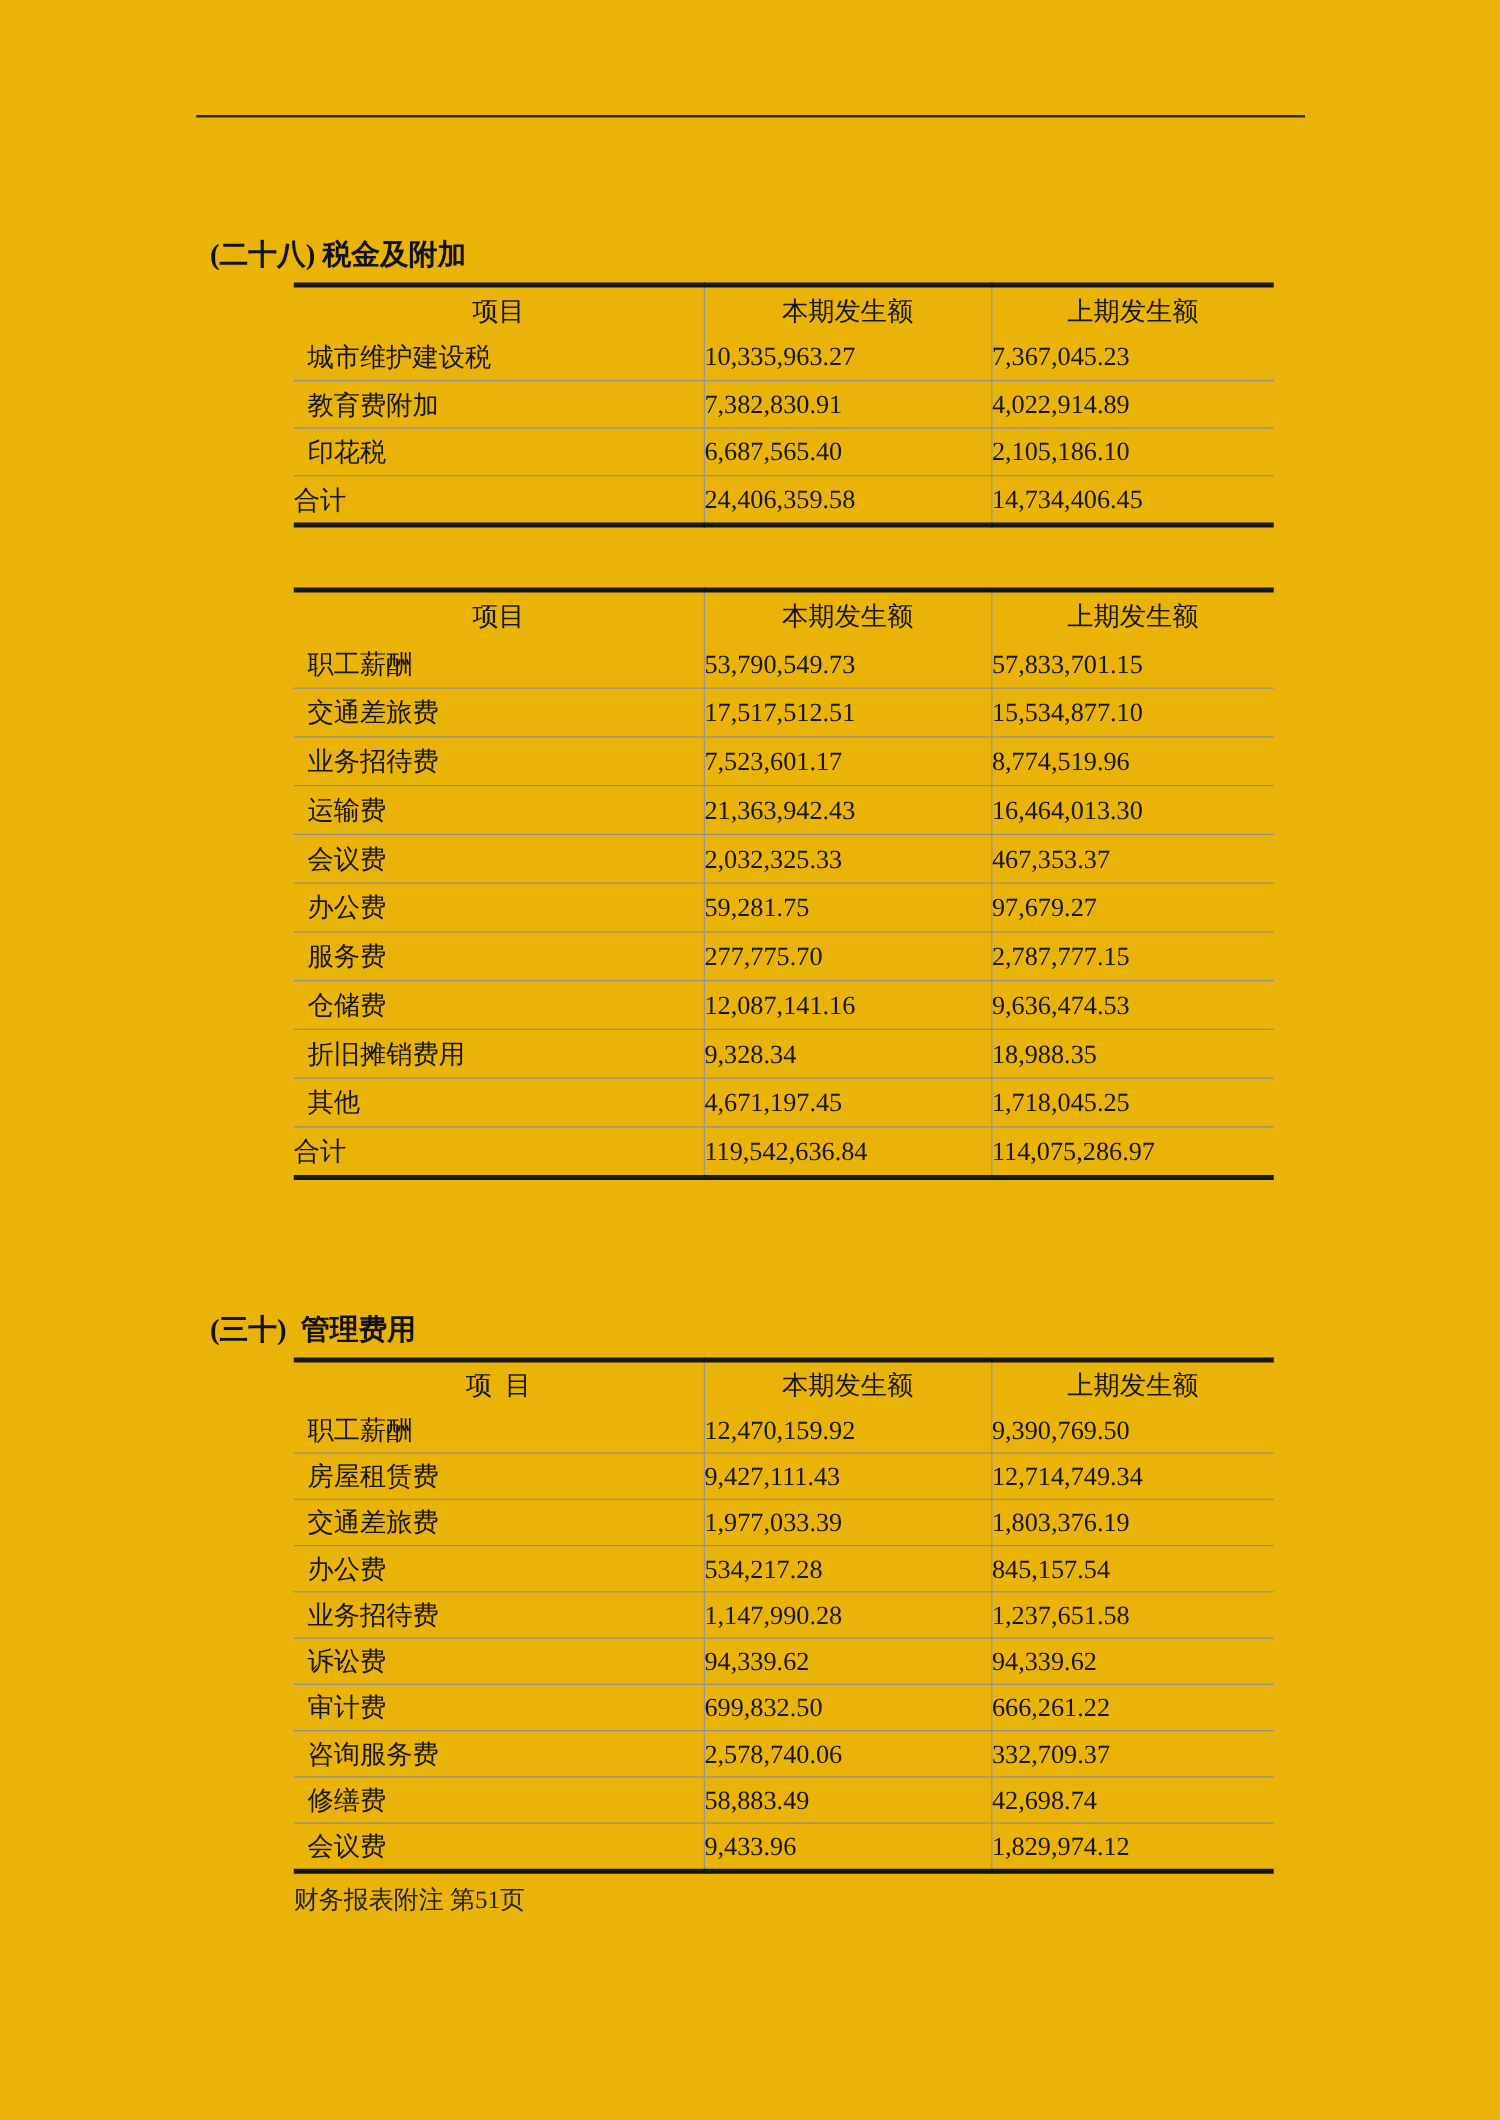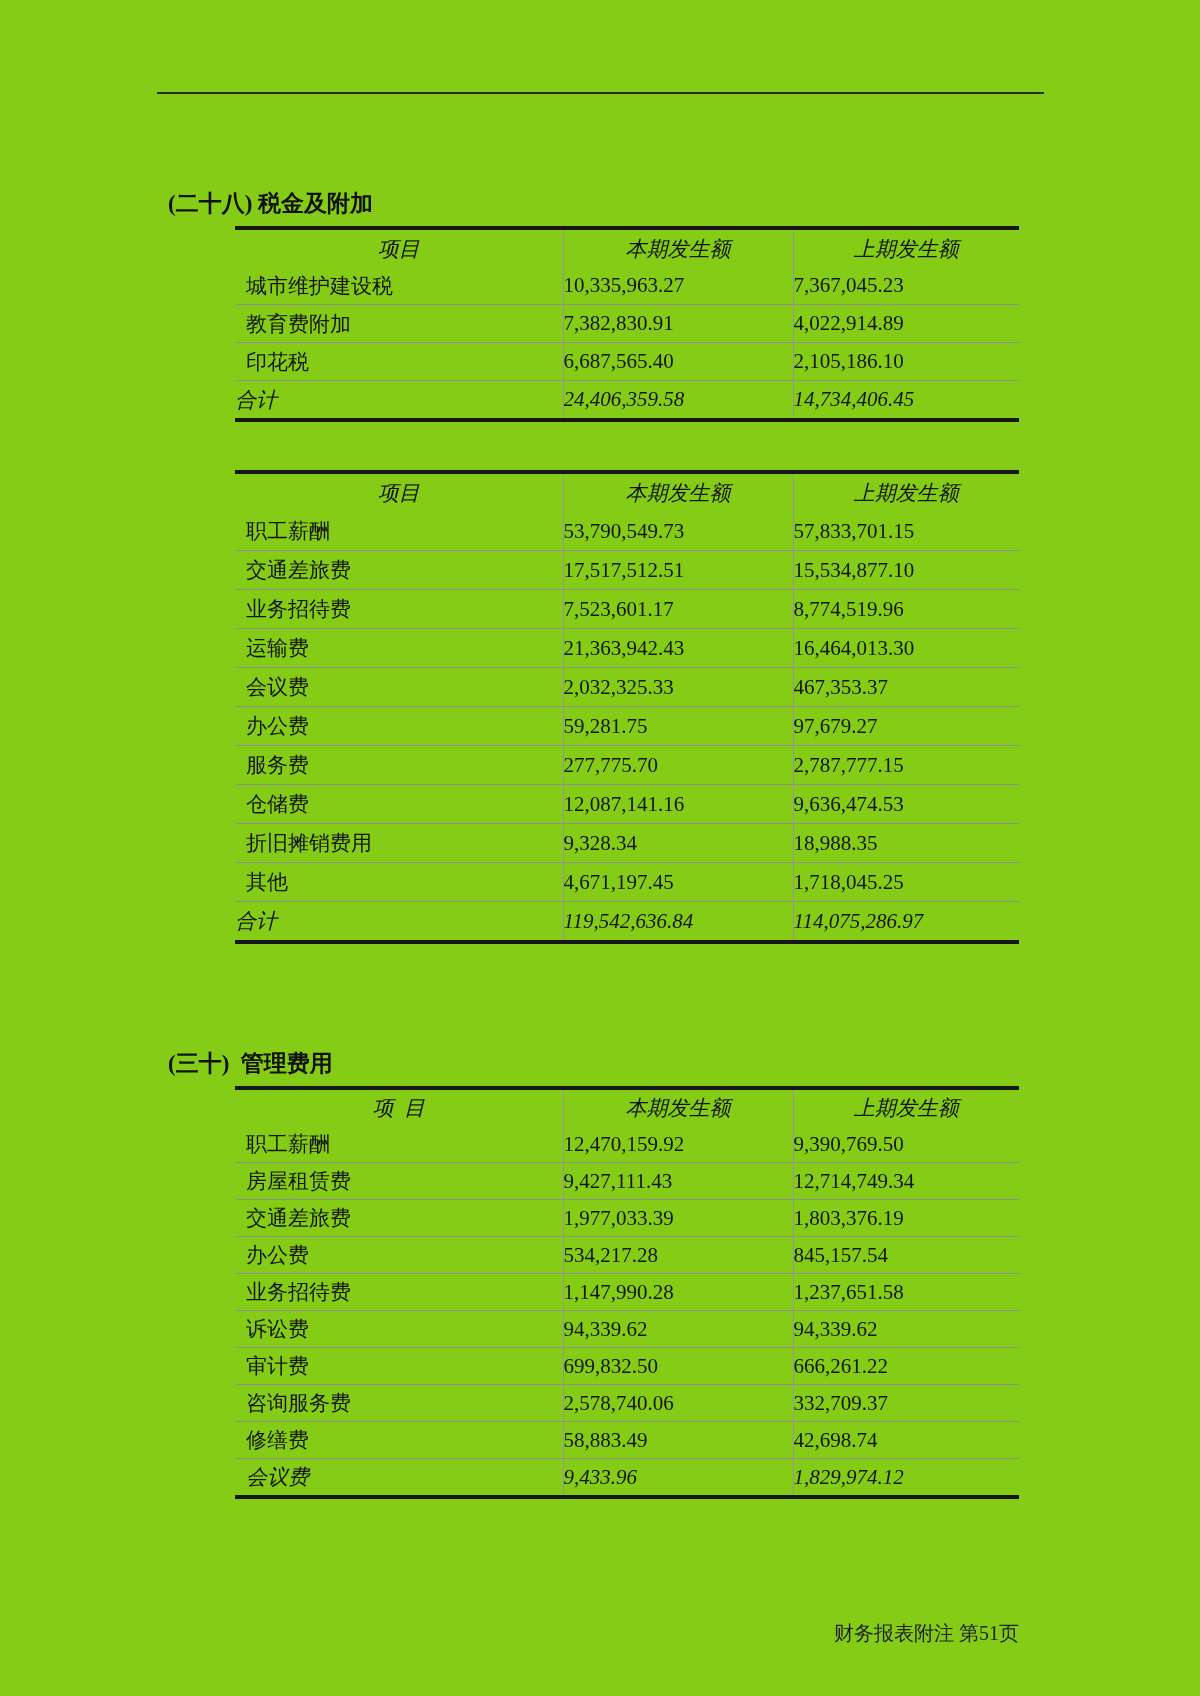--- a/index.html
+++ b/index.html
@@ -5,21 +5,21 @@
   html, body {
     margin: 0;
     padding: 0;
     background: #e8e8e8;
   }
   .page {
     position: relative;
     width: 1200px;
     height: 1696px;
     margin: 0 auto;
-    background: #84cc16;
+    background: #eab308;
     font-family: "Liberation Serif", "DejaVu Serif", serif;
     color: #151515;
     overflow: hidden;
   }
   .top-rule {
     position: absolute;
     left: 157px;
     top: 92px;
     width: 887px;
     height: 2px;
@@ -54,36 +54,35 @@
   .t3 th, .t3 td { height: 36px; }
   .fin-table th, .fin-table td {
     padding: 0;
     border-bottom: 1px solid #8f8f8f;
     font-weight: normal;
     white-space: pre;
     overflow: hidden;
   }
   .fin-table tr:last-child th, .fin-table tr:last-child td {
     border-bottom: none;
-    font-style: italic;
   }
   .fin-table .c2, .fin-table .c3 {
     border-left: 1px solid #969696;
     margin-left: 34px;
   }
   .fin-table th { text-align: center; }
   .fin-table td.c1 { text-align: left; padding-left: 11px; }
   .fin-table td.c2, .fin-table td.c3 { text-align: left; padding-right: 10px; }
   .fin-table tr.total td.c1 { padding-left: 0; }
   .page-footer {
     position: absolute;
     left: 235px;
-    top: 1620px;
+    top: 1506px;
     width: 784px;
-    text-align: right;
+    text-align: left;
     font-size: 20px;
     color: #222;
     white-space: pre;
   }
 </style>
 </head>
 <body>
 
 <div class="page">
 

